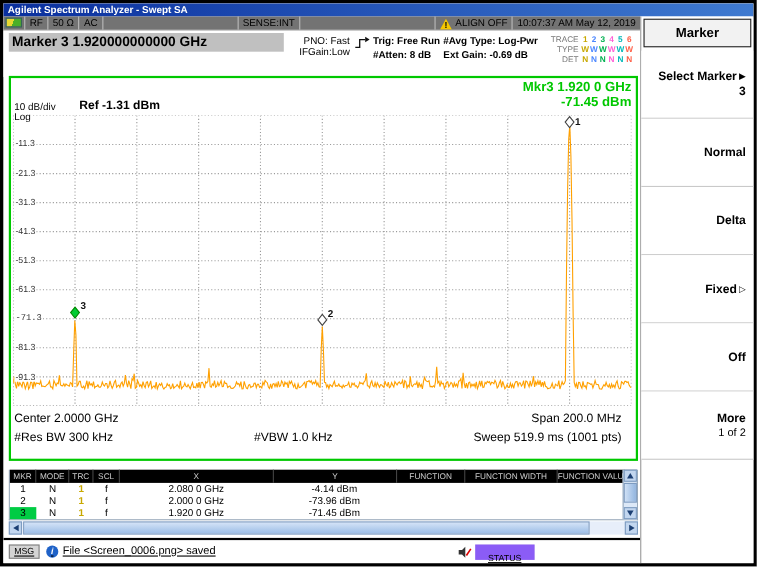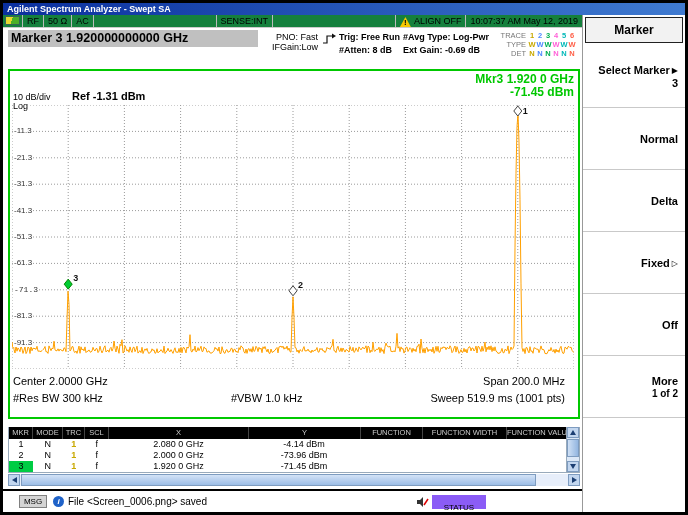--- a/index.html
+++ b/index.html
@@ -3,21 +3,21 @@
 <meta charset="utf-8">
 <style>
   *{margin:0;padding:0;box-sizing:border-box;}
   body{margin:0;background:#666;font-family:"Liberation Sans","DejaVu Sans",sans-serif;}
   #screen{position:relative;width:688px;height:515px;background:#fff;border:3px solid #000;color:#000;overflow:hidden;}
 
   
   #titlebar{position:absolute;left:0;top:0;width:682px;height:12px;background:linear-gradient(to right,#0a2f9e,#3f7ad0);color:#fff;font-size:9px;font-weight:bold;line-height:12px;padding-left:4px;}
 
   
-  #statusrow{position:absolute;left:0;top:12px;width:579px;height:13px;display:flex;align-items:stretch;font-size:9px;line-height:12px;border-bottom:1px solid #ccc;background:#15803d;}
+  #statusrow{position:absolute;left:0;top:12px;width:579px;height:13px;display:flex;align-items:stretch;font-size:9px;line-height:12px;border-bottom:1px solid #ccc;background:#737373;}
   .seg{padding:0 4px;border-right:1px solid #bbb;white-space:nowrap;}
   .logo{width:20px;padding:1px 2px;border-right:1px solid #bbb;}
   .logo i{display:block;width:15px;height:9px;background:linear-gradient(110deg,#e8d830 0 45%,#4caf28 45% 100%);border:1px solid #365;}
   .spacer{flex:1;border-right:1px solid #bbb;}
   .tri{display:inline-block;width:11px;height:10px;background:#f6c800;clip-path:polygon(50% 0,100% 100%,0 100%);text-align:center;vertical-align:-1px;margin-right:3px;}
   .tri b{font-size:8px;line-height:11px;display:block;font-style:normal;}
 
   
   #infobar{position:absolute;left:0;top:25px;width:579px;height:42px;font-size:9px;background:#fff;}
   #markerbox{position:absolute;left:5px;top:2px;width:250px;height:17px;background:#c0c0c0;font-size:12.5px;font-weight:bold;line-height:17px;padding-left:3px;white-space:nowrap;overflow:hidden;}
@@ -66,34 +66,34 @@
   #hscroll .sbtn{flex:0 0 12px;height:12px;}
   .htrack{flex:1;position:relative;}
   .hthumb{position:absolute;left:1px;top:0;bottom:0;width:94%;background:linear-gradient(to bottom,#d4e3f7,#9cbde6);border:1px solid #7e9cc0;}
   .arr{width:0;height:0;display:block;}
   .arr.up{border-left:3px solid transparent;border-right:3px solid transparent;border-bottom:5px solid #1c3f73;}
   .arr.down{border-left:3px solid transparent;border-right:3px solid transparent;border-top:5px solid #1c3f73;}
   .arr.left{border-top:3px solid transparent;border-bottom:3px solid transparent;border-right:5px solid #1c3f73;}
   .arr.right{border-top:3px solid transparent;border-bottom:3px solid transparent;border-left:5px solid #1c3f73;}
 
   
-  #footer{position:absolute;left:0;top:486px;width:579px;height:23px;border-top:2px solid #000;display:flex;align-items:center;font-size:10px;padding-left:16px;background:#fff;}
+  #footer{position:absolute;left:0;top:486px;width:579px;height:23px;border-top:2px solid #000;display:flex;align-items:center;font-size:10px;padding-left:5px;background:#fff;text-decoration:underline;}
   #msgbox{width:28px;height:13px;background:#d4d4d4;border:1px solid #808080;font-size:8px;text-align:center;line-height:11px;flex:none;}
   #infoicon{width:11px;height:11px;border-radius:50%;background:#1f62c8;color:#fff;font-size:8px;font-weight:bold;font-style:italic;text-align:center;line-height:11px;margin:0 4px 0 6px;display:inline-block;flex:none;}
   #msgtext{white-space:nowrap;}
   #mutewrap{margin-left:auto;flex:none;display:flex;align-items:center;}
   #statusbox{height:13px;background:#e9e9e9;border:7px solid #8b5cf6;font-size:8px;line-height:11px;padding:0 5px;margin-left:3px;margin-right:96px;flex:none;}
 
   
   #panel{position:absolute;left:579px;top:12px;width:103px;bottom:0;border-left:1px solid #999;background:#fff;}
   #menutitle{margin:2px 2px 0 2px;height:26px;border:1px solid #222;background:#f2f2f2;font-size:12px;font-weight:bold;text-align:center;line-height:24px;}
   #softkeys{position:absolute;left:0;top:31px;right:0;}
   .skey{height:62px;border-bottom:1px solid #c9c9c9;display:flex;flex-direction:column;justify-content:center;align-items:flex-end;padding-right:7px;font-size:11px;font-weight:bold;cursor:pointer;background:#fff;}
   .sklabel{white-space:nowrap;}
-  .sksub{font-size:10px;font-weight:bold;margin-top:1px;}
+  .sksub{font-size:10px;font-weight:normal;margin-top:1px;}
   .sksub.bold{font-weight:bold;font-size:11px;}
   .skarrow{font-size:8px;margin-left:2px;vertical-align:1px;}
 </style>
 </head>
 <body>
 
 <div id="screen">
 
   <div id="titlebar">
     <span>Agilent Spectrum Analyzer - Swept SA</span>

